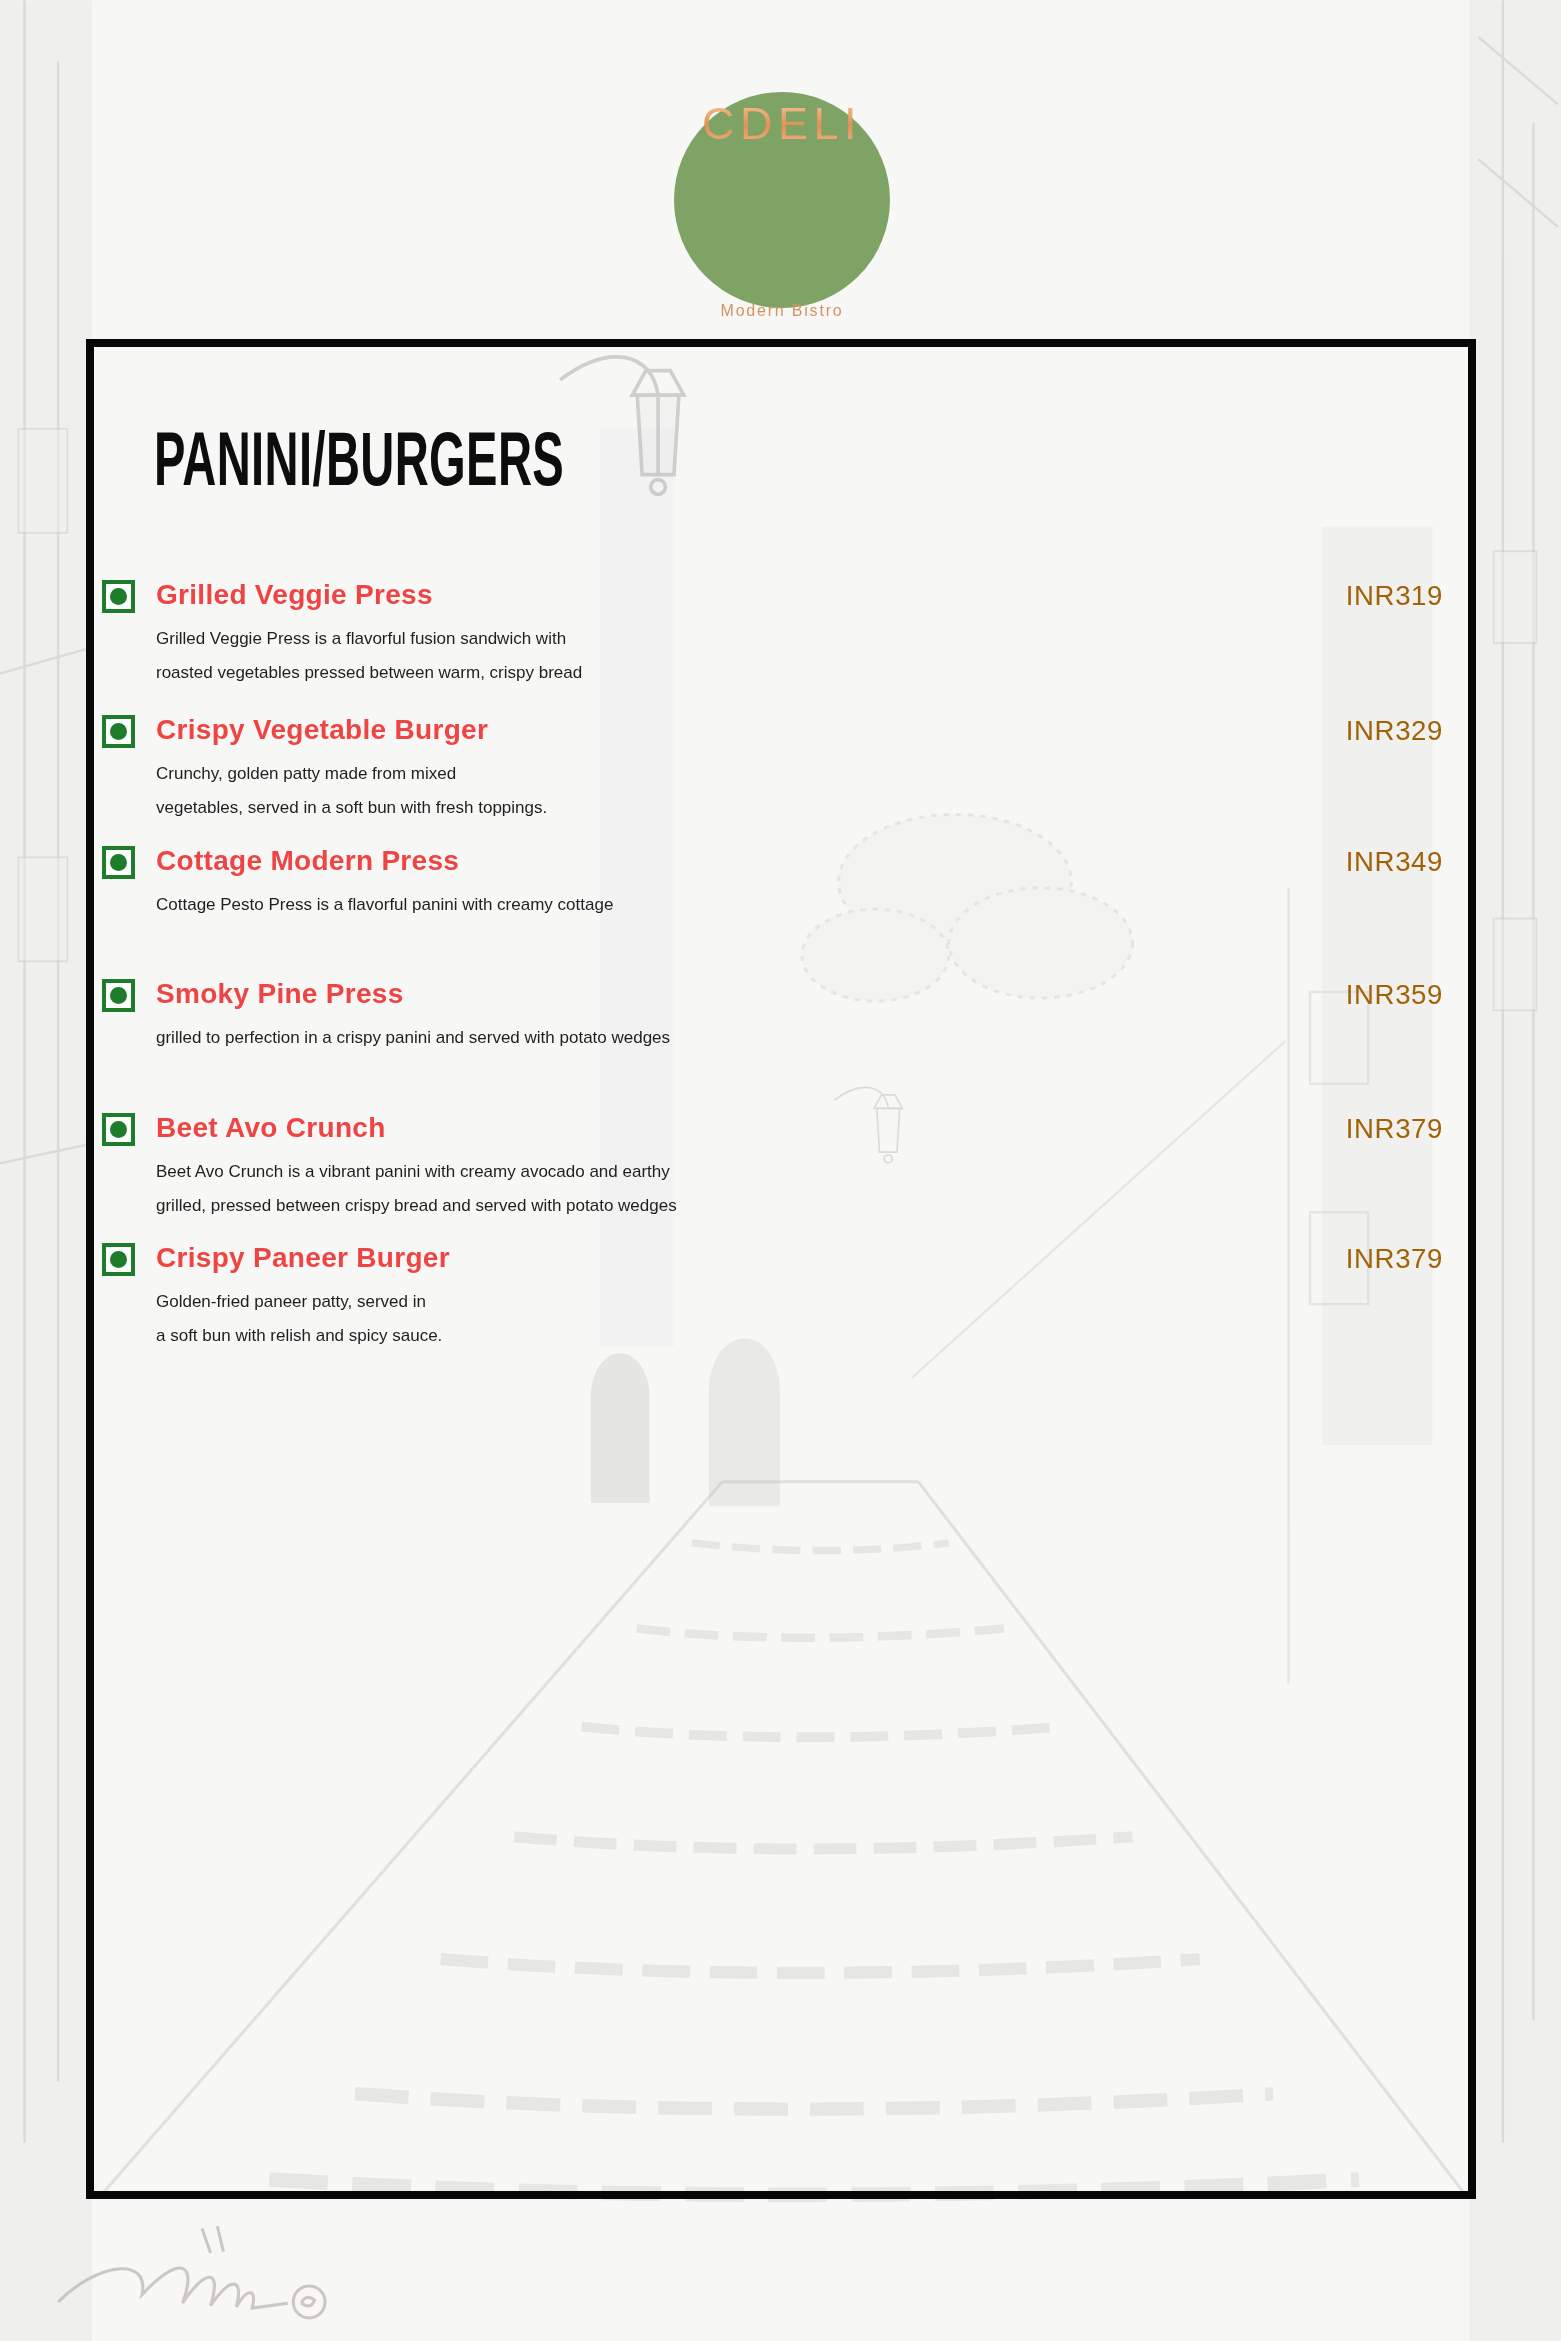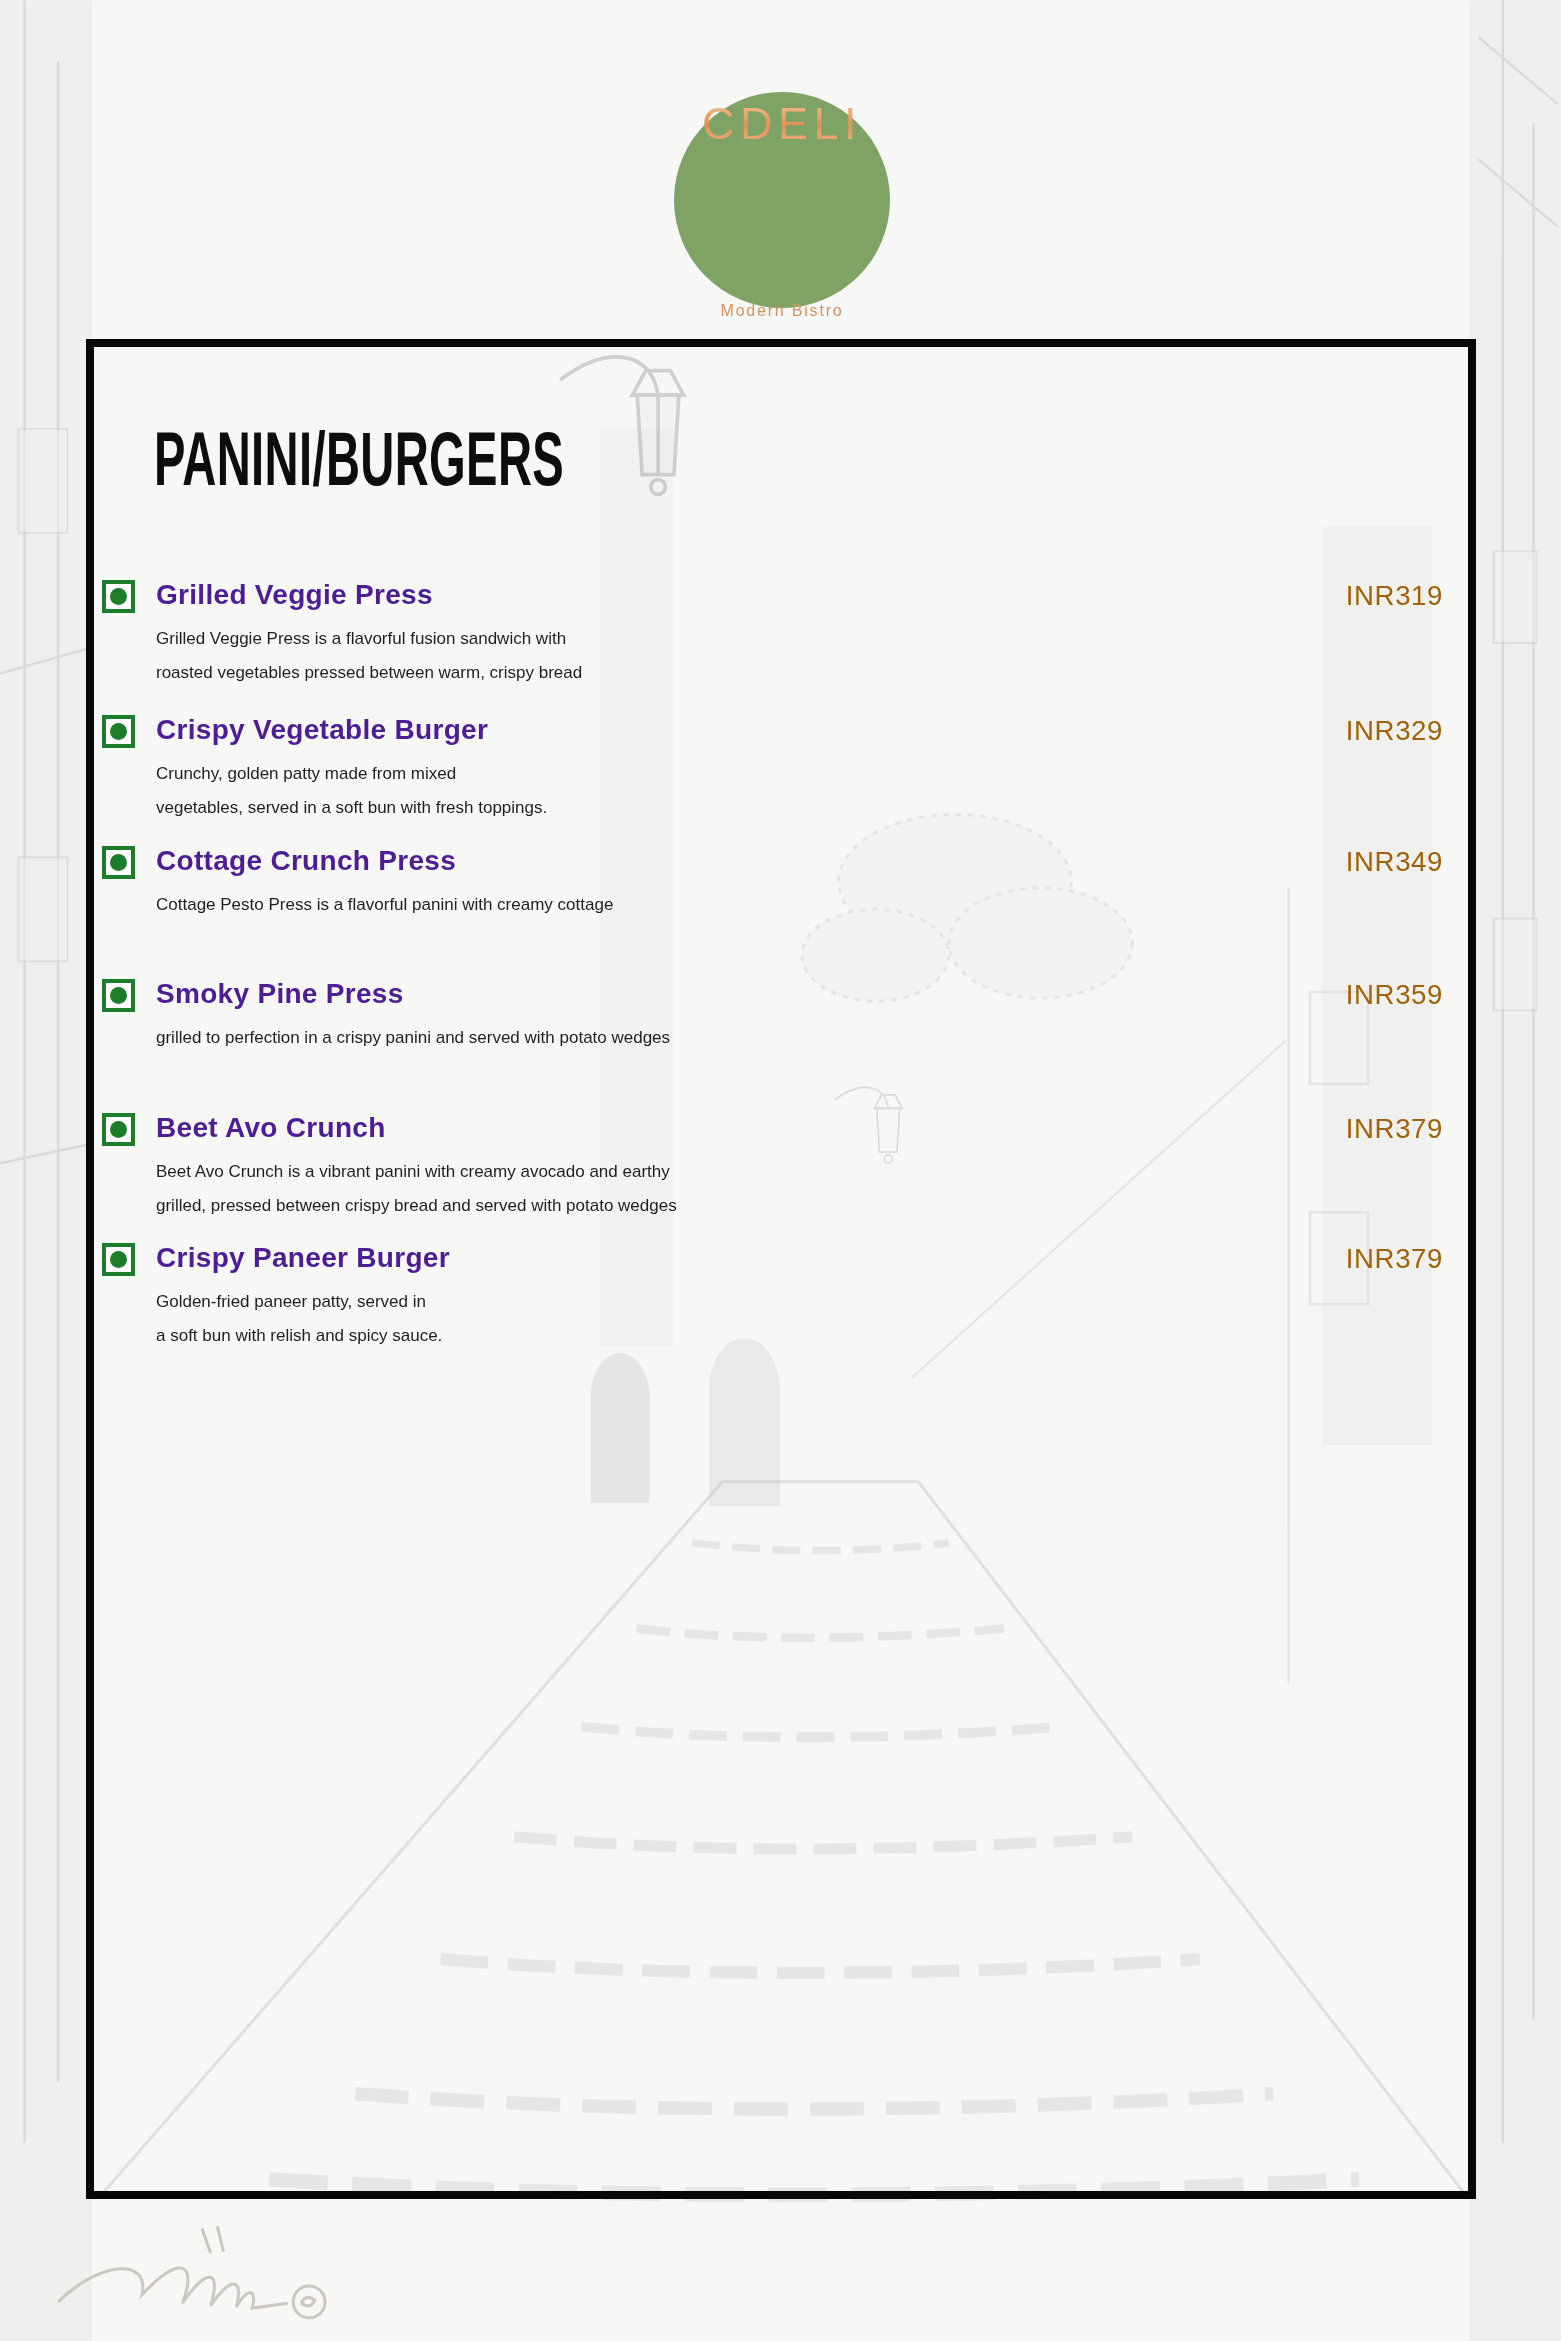--- a/index.html
+++ b/index.html
@@ -41,21 +41,21 @@
   
   .menu-row{position:absolute;left:0;right:0;height:0;z-index:2;}
   .veg-badge{
     position:absolute;left:102px;top:1.2px;width:24.5px;height:24.5px;
     border:4.9px solid #1e7d2b;background:#ffffff;
     display:flex;align-items:center;justify-content:center;
   }
   .veg-dot{width:17px;height:17px;border-radius:50%;background:#1e7d2b;}
   .item-name{
     position:absolute;left:156px;top:0;
-    font-size:28px;font-weight:700;letter-spacing:0.3px;color:#4c1d95;white-space:nowrap;text-align:center;
+    font-size:28px;font-weight:700;letter-spacing:0.3px;color:#ef4444;white-space:nowrap;text-align:center;
   }
   .item-desc{
     position:absolute;left:156px;top:43px;
     font-size:17px;font-weight:400;line-height:34px;color:#1f1f1f;white-space:nowrap;
   }
   .item-price{
     position:absolute;right:118px;top:1.2px;
     font-size:27.6px;font-weight:400;color:#a16207;letter-spacing:0.6px;white-space:nowrap;
   }
 </style>
@@ -173,21 +173,21 @@
       <div>Crunchy, golden patty made from mixed</div>
       <div>vegetables, served in a soft bun with fresh toppings.</div>
     </div>
     <div class="item-price">INR329</div>
   </div>
 
   <div class="menu-row" style="top:845px">
     <div class="veg-badge">
         <div class="veg-dot"></div>
       </div>
-    <div class="item-name">Cottage Crunch Press</div>
+    <div class="item-name">Cottage Modern Press</div>
     <div class="item-desc">
       <div>Cottage Pesto Press is a flavorful panini with creamy cottage</div>
     </div>
     <div class="item-price">INR349</div>
   </div>
 
   <div class="menu-row" style="top:978px">
     <div class="veg-badge">
         <div class="veg-dot"></div>
       </div>

